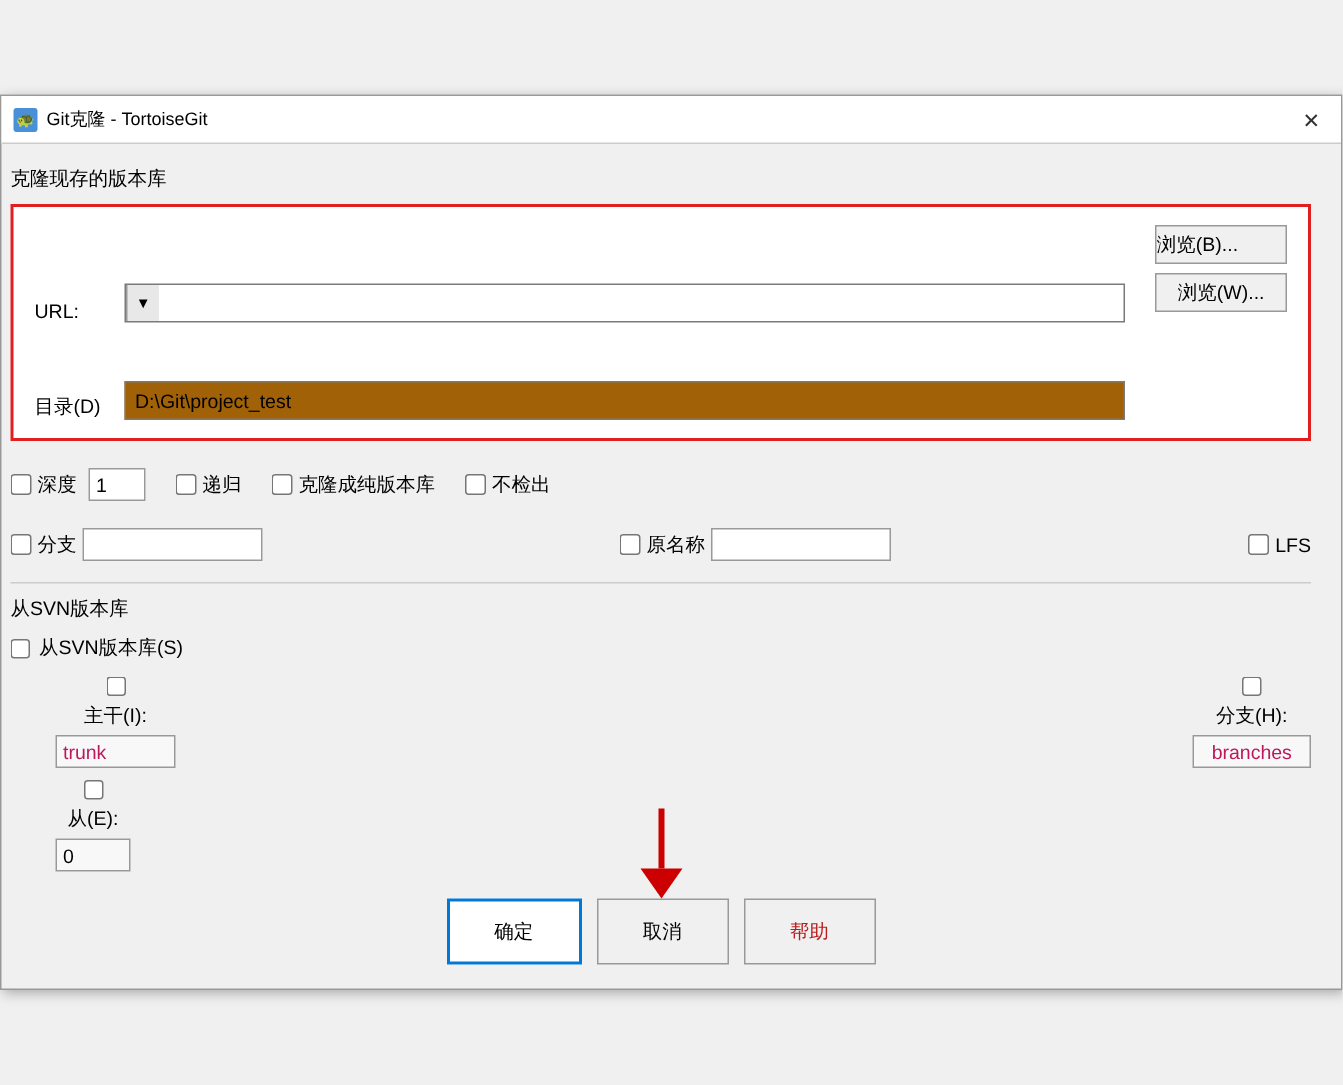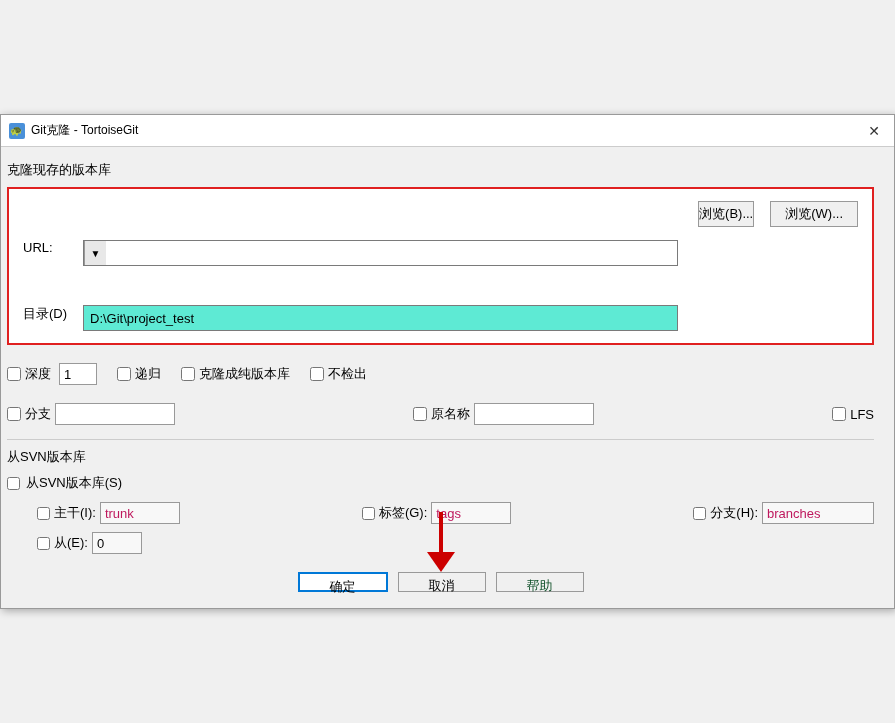--- a/index.html
+++ b/index.html
@@ -64,21 +64,21 @@
       margin-bottom: 8px;
     }
     .clone-box {
       border: 2px solid #e02020;
       padding: 12px 14px;
       margin-bottom: 14px;
       background: #fff;
     }
     .form-row {
       display: flex;
-      align-items: flex-start;
+      align-items: flex-end;
       margin-bottom: 10px;
       margin-top: 39px;
     }
     .form-row:last-child { margin-bottom: 0; }
     .form-label {
       width: 60px;
       min-width: 60px;
       color: #000;
       font-size: 13px;
     }
@@ -112,21 +112,21 @@
       justify-content: center;
       font-size: 10px;
     }
     .dir-input {
       flex: 1;
       border: 1px solid #7a7a7a;
       height: 26px;
       padding: 0 6px;
       font-size: 13px;
       outline: none;
-      background: #5eead4;
+      background: #a16207;
     }
     .browse-btn {
       margin-left: 10px;
       padding: 2px 14px;
       background: #f0f0f0;
       border: 1px solid #999;
       cursor: pointer;
       font-size: 13px;
       height: 26px;
     }
@@ -213,32 +213,34 @@
     .svn-fields-row {
       display: flex;
       align-items: center;
       gap: 10px;
       margin-bottom: 8px;
     }
     .svn-field-group {
       display: flex;
       align-items: center;
       gap: 4px;
+      flex-direction: column;
     }
     .svn-text-input {
       width: 80px;
       border: 1px solid #999;
       height: 22px;
       padding: 0 4px;
       font-size: 13px;
       background: #f0f0f0;
       color: #be185d;
     }
     .svn-text-input.wide {
-      width: 112px;
+      width: 79px;
+      text-align: center;
     }
     .svn-from-row {
       display: flex;
       align-items: center;
       gap: 10px;
       margin-bottom: 4px;
     }
     .from-input {
       width: 50px;
       border: 1px solid #999;
@@ -280,48 +282,49 @@
       width: 0;
       height: 0;
       border-left: 14px solid transparent;
       border-right: 14px solid transparent;
       border-top: 20px solid #cc0000;
     }
     .footer-btn {
       padding: 4px 30px;
       font-size: 13px;
       cursor: pointer;
-      height: 20px;
+      height: 44px;
     }
     .ok-btn {
       background: #fff;
       border: 2px solid #0078d7;
       color: #000;
     }
     .cancel-btn {
       background: #f0f0f0;
       border: 1px solid #999;
       color: #000;
     }
     .help-btn {
       background: #f0f0f0;
       border: 1px solid #999;
-      color: #14532d;
+      color: #b91c1c;
       text-align: right;
     }
     .divider {
       border: none;
       border-top: 1px solid #ccc;
       margin: 8px 0;
     }
     .clone-inner-left {
       flex: 1;
     }
     .clone-inner-right {
       display: flex;
+      flex-direction: column;
       gap: 6px;
       margin-left: 10px;
     }
   </style>
 </head>
 <body>
 
 <div class="window">
 
   <div class="title-bar">
@@ -409,25 +412,20 @@
     </div>
 
     <div class="svn-fields-row">
       <div style="width:20px;"></div>
       <div class="svn-field-group">
         <input type="checkbox" style="">
         <label>主干(I):</label>
         <input type="text" class="svn-text-input" value="trunk" style="background: rgb(248, 248, 248);">
       </div>
       <div style="flex:1;"></div>
-      <div class="svn-field-group">
-        <input type="checkbox" style="">
-        <label>标签(G):</label>
-        <input type="text" class="svn-text-input" value="tags" style="background: rgb(248, 248, 248);">
-      </div>
       <div style="flex:1;"></div>
       <div class="svn-field-group">
         <input type="checkbox" style="">
         <label>分支(H):</label>
         <input type="text" class="svn-text-input wide" value="branches" style="background: rgb(248, 248, 248);">
       </div>
     </div>
 
     <div class="svn-from-row">
       <div style="width:20px;"></div>

